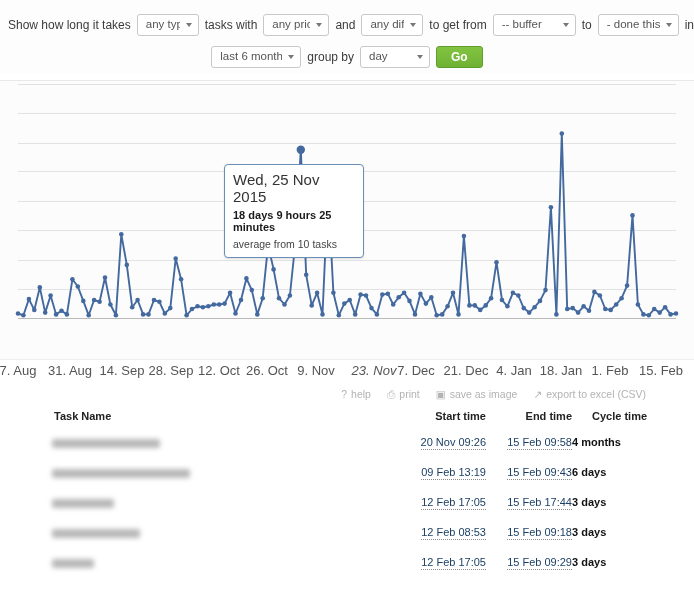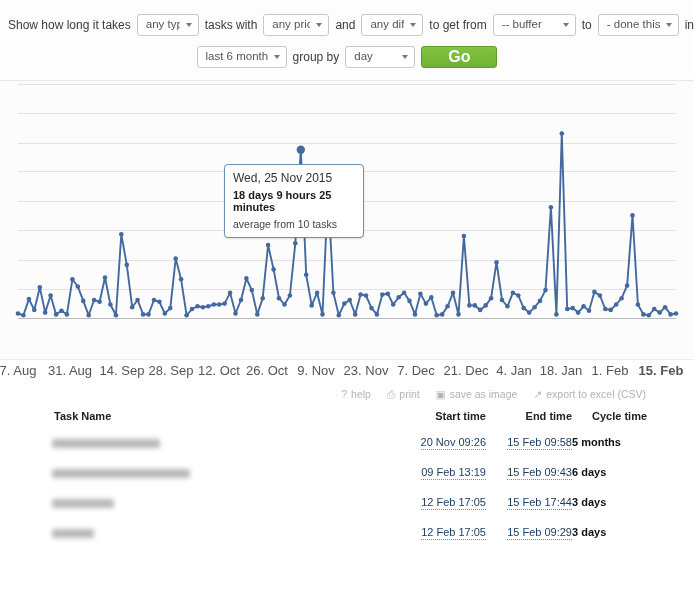--- a/index.html
+++ b/index.html
@@ -69,26 +69,26 @@
   .sel.w-prio    { width: 82px; }
   .sel.w-diff    { width: 76px; }
   .sel.w-from    { width: 106px; }
   .sel.w-to      { width: 103px; }
   .sel.w-range   { width: 90px; }
   .sel.w-group   { width: 70px; }
 
   .go-btn {
     height: 22px;
     min-width: 34px;
-    padding: 0 26px;
+    padding: 0 14px;
     border: 1px solid #5f9e2e;
     border-radius: 3px;
     background: linear-gradient(#82c341, #6fb233);
     color: #ffffff;
-    font-size: 16px;
+    font-size: 12px;
     font-weight: bold;
     line-height: 20px;
     text-align: center;
     cursor: pointer;
     box-sizing: border-box;
   }
 
   
   .chart-wrap {
     position: relative;
@@ -108,21 +108,21 @@
     top: 83px;
     width: 140px;
     box-sizing: border-box;
     background: #ffffff;
     border: 1px solid #6b8fb5;
     border-radius: 4px;
     padding: 6px 8px 7px 8px;
     box-shadow: 0 1px 2px rgba(0,0,0,0.12);
     z-index: 5;
   }
-  .tooltip .tt-date   { font-size: 12px; color: #333333; margin-bottom: 4px; }
+  .tooltip .tt-date   { font-size: 15px; color: #333333; margin-bottom: 4px; }
   .tooltip .tt-value  { font-size: 11px; color: #1a1a1a; font-weight: bold; margin-bottom: 5px; }
   .tooltip .tt-sub    { font-size: 10.5px; color: #444444; }
 
   .axis-labels {
     position: relative;
     width: 694px;
     height: 18px;
     margin-top: 3px;
   }
   .axis-labels span {
@@ -404,27 +404,27 @@
   </div>
 
   <div class="axis-labels" id="axis-labels">
       <span style="left: 18px;">7. Aug</span>
       <span style="left: 70px;">31. Aug</span>
       <span style="left: 122px;">14. Sep</span>
       <span style="left: 171px;">28. Sep</span>
       <span style="left: 219px;">12. Oct</span>
       <span style="left: 267px;">26. Oct</span>
       <span style="left: 316px;">9. Nov</span>
-      <span style="left: 366px;">23. Nov</span>
+      <span style="left: 374px; font-style: italic;">23. Nov</span>
       <span style="left: 416px;">7. Dec</span>
       <span style="left: 466px;">21. Dec</span>
       <span style="left: 514px;">4. Jan</span>
       <span style="left: 561px;">18. Jan</span>
       <span style="left: 610px;">1. Feb</span>
-      <span style="left: 661px; font-weight: bold;">15. Feb</span>
+      <span style="left: 661px;">15. Feb</span>
     </div>
 
   <div class="actions" id="actions-row">
       <a class="action">
         <span class="ico">?</span>
         <span>help</span>
       </a>
       <a class="action">
         <span class="ico">⎙</span>
         <span>print</span>
@@ -447,35 +447,41 @@
           <th class="c-start">Start time</th>
           <th class="c-end">End time</th>
           <th class="c-cycle">Cycle time</th>
         </tr>
       </thead>
       <tbody id="task-rows">
           <tr>
             <td class="c-name"><span class="blurname" style="width: 108px;"></span></td>
             <td class="c-start"><span class="timeval">20 Nov 09:26</span></td>
             <td class="c-end"><span class="timeval">15 Feb 09:58</span></td>
-            <td class="c-cycle"><span class="cycleval">5 months</span></td>
+            <td class="c-cycle"><span class="cycleval">4 months</span></td>
           </tr>
           <tr>
             <td class="c-name"><span class="blurname" style="width: 138px;"></span></td>
             <td class="c-start"><span class="timeval">09 Feb 13:19</span></td>
             <td class="c-end"><span class="timeval">15 Feb 09:43</span></td>
             <td class="c-cycle"><span class="cycleval">6 days</span></td>
           </tr>
           <tr>
             <td class="c-name"><span class="blurname" style="width: 62px;"></span></td>
             <td class="c-start"><span class="timeval">12 Feb 17:05</span></td>
             <td class="c-end"><span class="timeval">15 Feb 17:44</span></td>
             <td class="c-cycle"><span class="cycleval">3 days</span></td>
           </tr>
           <tr>
+            <td class="c-name"><span class="blurname" style="width: 88px;"></span></td>
+            <td class="c-start"><span class="timeval">12 Feb 08:53</span></td>
+            <td class="c-end"><span class="timeval">15 Feb 09:18</span></td>
+            <td class="c-cycle"><span class="cycleval">3 days</span></td>
+          </tr>
+          <tr>
             <td class="c-name"><span class="blurname" style="width: 42px;"></span></td>
             <td class="c-start"><span class="timeval">12 Feb 17:05</span></td>
             <td class="c-end"><span class="timeval">15 Feb 09:29</span></td>
             <td class="c-cycle"><span class="cycleval">3 days</span></td>
           </tr>
         </tbody>
     </table>
   </div>
 
 </div>

